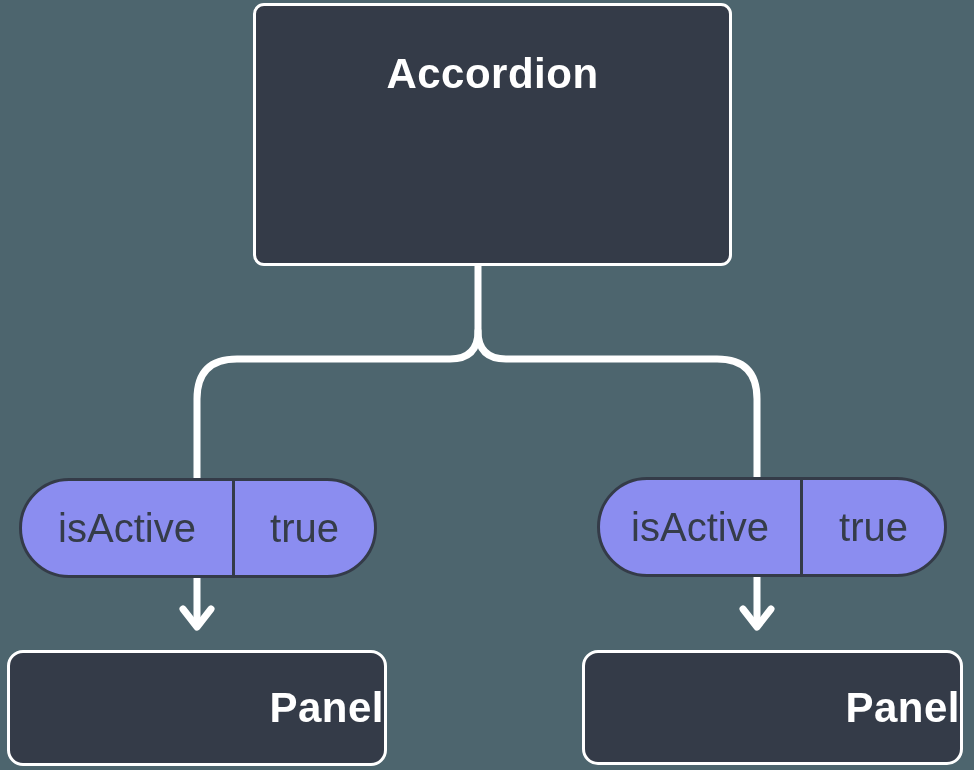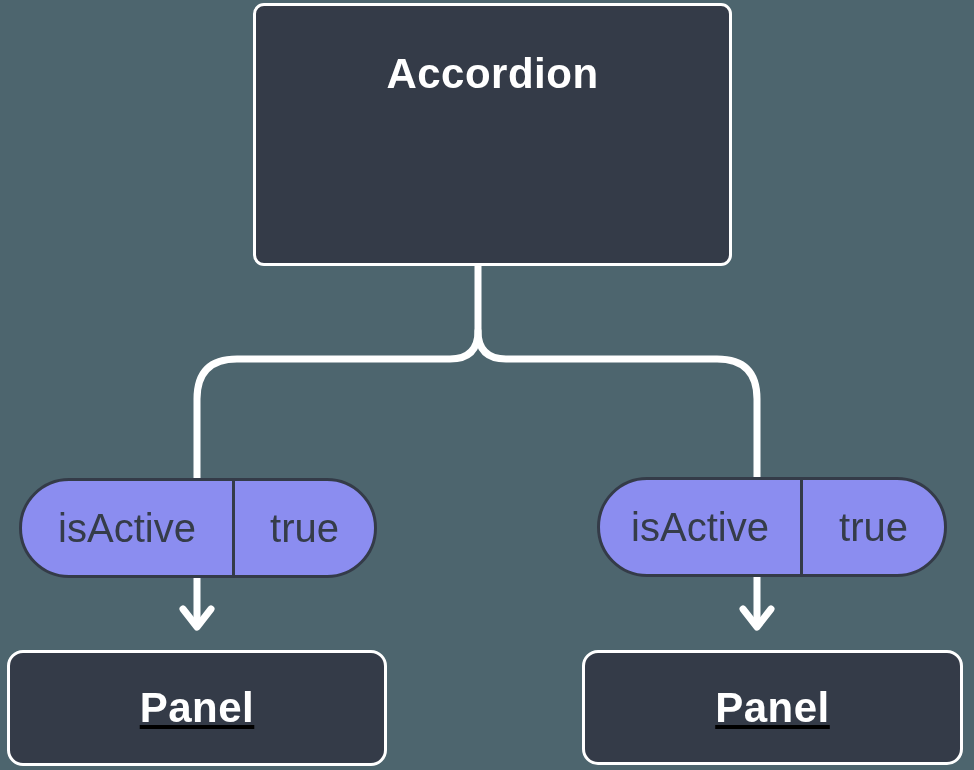--- a/index.html
+++ b/index.html
@@ -30,21 +30,21 @@
   }
   .node-title{
     color:var(--text_light);
     font-size:42px;font-weight:600;line-height:1;
     text-align:center;letter-spacing:0.5px;
   }
   .accordion-node{left:253px;top:3px;width:479px;height:263px;
     display:flex;flex-direction:column;align-items:center;border-radius:11px;}
   .accordion-node .node-title{margin-top:47px;}
 
-  .panel-node{display:flex;align-items:center;justify-content:center;text-decoration:underline;}
+  .panel-node{display:flex;align-items:center;justify-content:flex-end;}
   .panel-left{left:7px;top:650px;width:380px;height:116px;}
   .panel-right{left:582px;top:650px;width:381px;height:115px;}
 
   
   .pill{
     display:flex;align-items:stretch;
     border-radius:50px;overflow:hidden;
   }
   .pill .cell{
     display:flex;align-items:center;justify-content:center;

